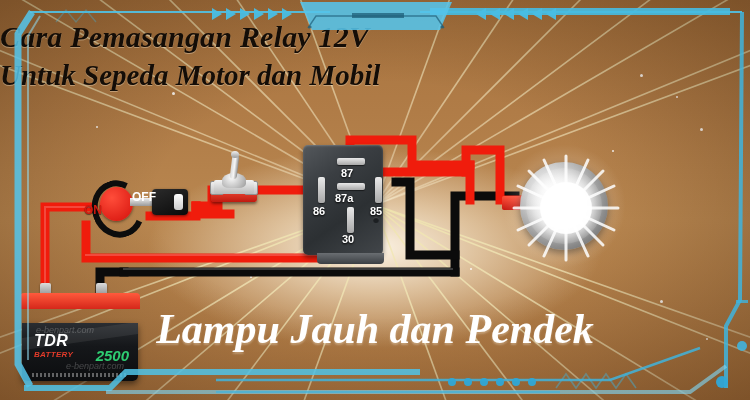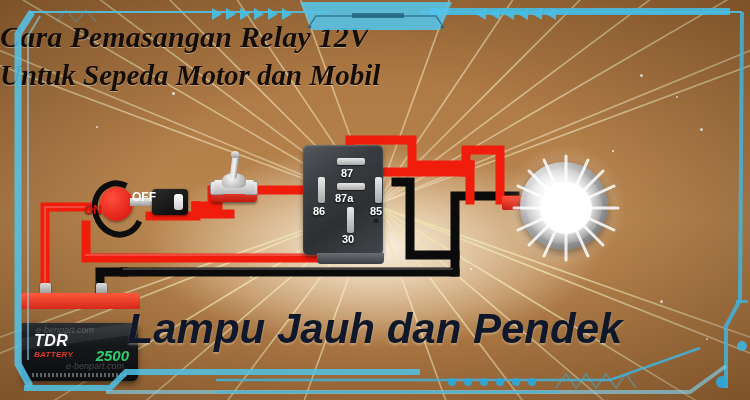--- a/index.html
+++ b/index.html
@@ -32,22 +32,22 @@
     font-family:"Liberation Serif", serif;
     text-shadow:0 1px 0 rgba(255,240,215,.35);
     line-height:1.0;white-space:nowrap;
   }
   .t1{font-size:30px;letter-spacing:.2px;}
   .t2{font-size:29px;margin-top:8px;}
   .t3{font-size:29px;margin-top:9px;}
 
   .bottom-title{
     position:absolute;left:0;right:0;top:305px;text-align:center;
-    color:#0f172a;font-style:italic;font-weight:bold;font-size:42px;
-    font-family:Liberation Sans, sans-serif;
+    color:#ffffff;font-style:italic;font-weight:bold;font-size:42px;
+    font-family:Liberation Serif, serif;
     text-shadow:0 2px 2px rgba(255,245,225,.30);white-space:nowrap;
   }
 
   
   .logo{position:absolute;left:28px;top:24px;width:86px;height:70px;}
   .logo .bigC{
     position:absolute;left:0;top:0;width:58px;height:58px;border-radius:50%;
     border:13px solid #6bec86;border-right-color:transparent;
     transform:rotate(-42deg);
   }

